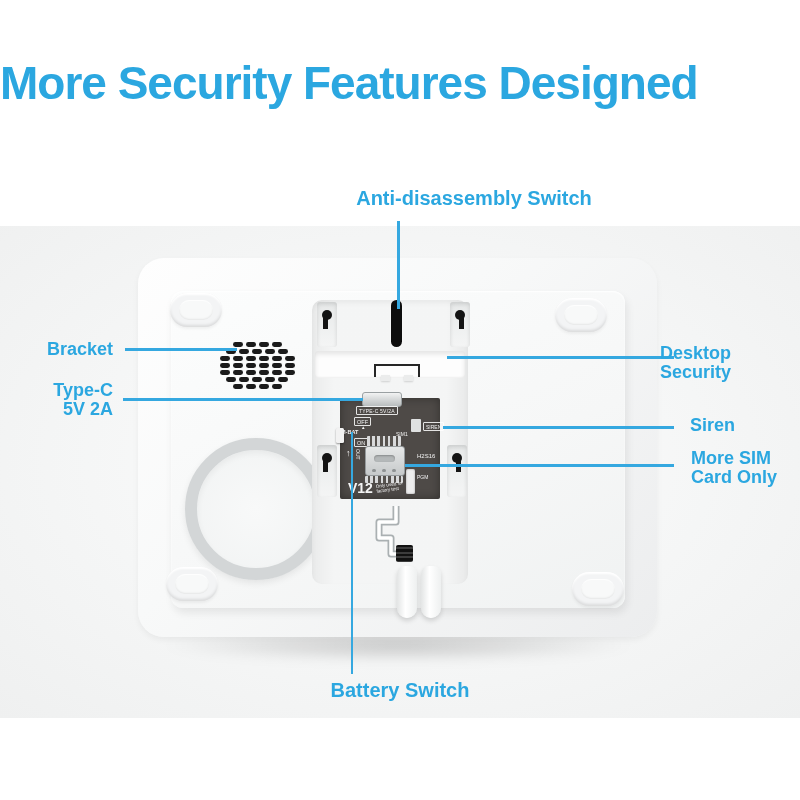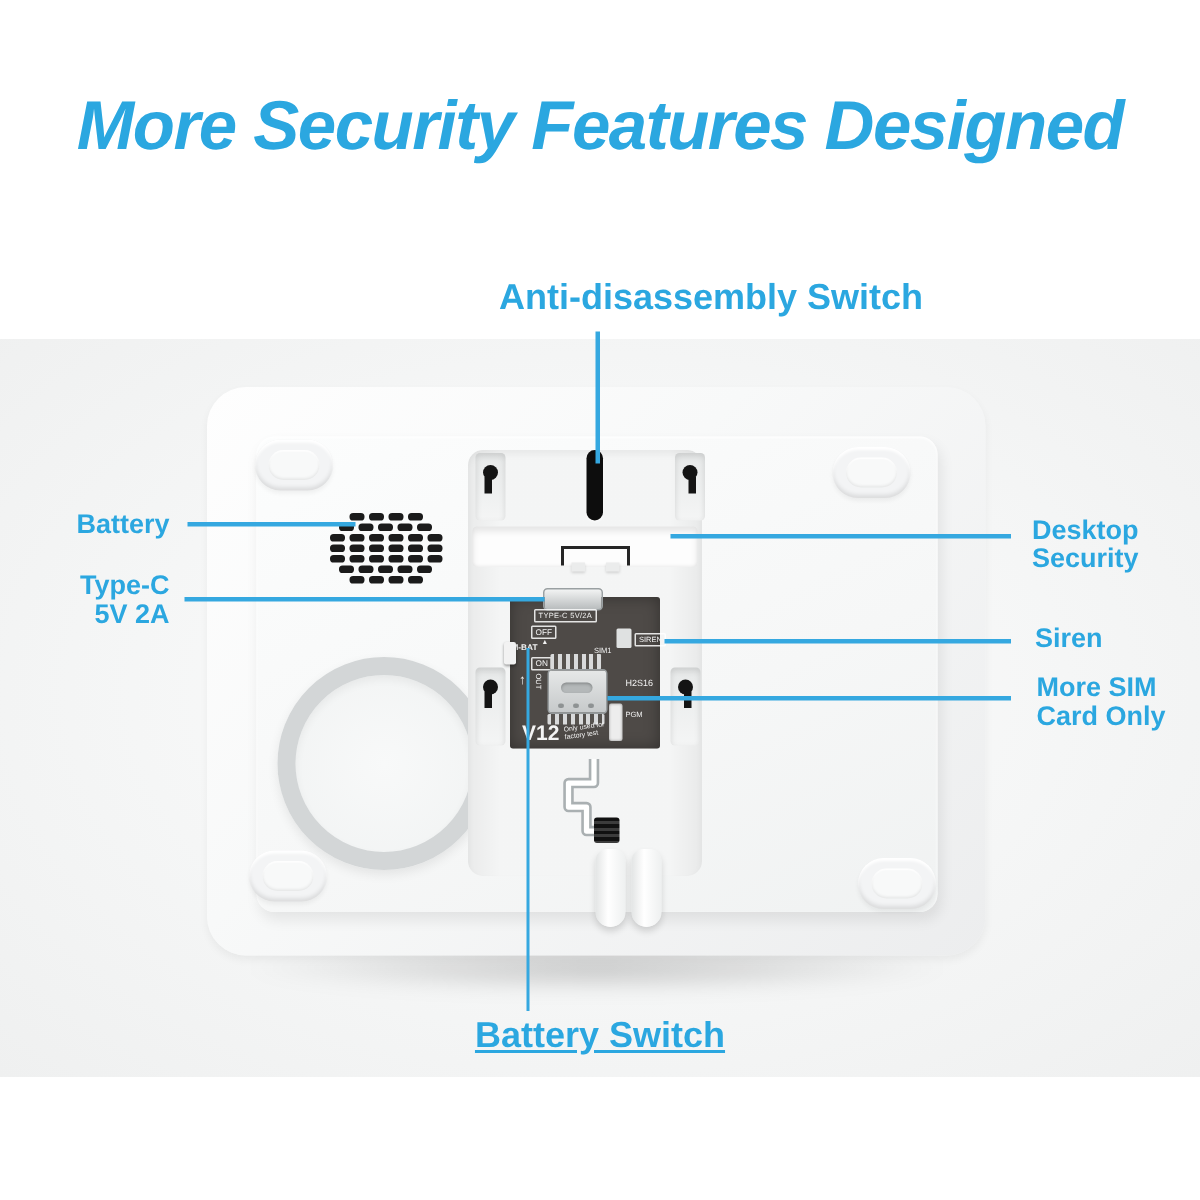--- a/index.html
+++ b/index.html
@@ -3,26 +3,26 @@
 <meta charset="utf-8">
 <style>
   html,body{margin:0;padding:0;}
   body{width:800px;height:800px;position:relative;background:#ffffff;overflow:hidden;
        font-family:"Liberation Sans",sans-serif;}
   .abs{position:absolute;}
 
   
   .photo-band{left:0;top:226px;width:800px;height:492px;
     background:radial-gradient(ellipse at 50% 48%, #fdfdfd 0%, #f5f6f6 55%, #eff0f0 100%);}
-  .title{left:0;top:56px;width:800px;text-align:center;font-size:46px;font-weight:700;
-    letter-spacing:-1px;color:#2ba7e0;font-style:italic;}
+  .title{left:0;top:56px;width:800px;text-align:left;font-size:46px;font-weight:700;
+    letter-spacing:-1px;color:#2ba7e0;}
 
   
   .callout{color:#2ba7e0;font-weight:700;font-size:18px;line-height:19px;z-index:30;}
-  .callout.big{font-size:24px;}
+  .callout.big{font-size:20px;}
   .cline{background:#35a8e0;z-index:25;}
   .cline.h{height:2.5px;}
   .cline.v{width:2.5px;}
 
   
   .device{left:138px;top:258px;width:519px;height:379px;border-radius:26px;z-index:10;
     background:linear-gradient(135deg,#fefefe 0%,#f8f9f9 40%,#ecedee 100%);
     box-shadow:0 3px 6px rgba(0,0,0,0.05);}
   .ground-shadow{left:158px;top:628px;width:480px;height:34px;border-radius:50%;
     background:radial-gradient(ellipse at center, rgba(0,0,0,0.20) 0%, rgba(0,0,0,0.0) 70%);
@@ -230,32 +230,32 @@
 <div class="abs cline v" style="left:397px;top:221px;height:88px;"></div>
 <div class="abs cline h" style="left:125px;top:348px;width:112px;"></div>
 <div class="abs cline h" style="left:123px;top:398px;width:240px;"></div>
 <div class="abs cline h" style="left:447px;top:356px;width:227px;"></div>
 <div class="abs cline h" style="left:443px;top:426px;width:231px;"></div>
 <div class="abs cline h" style="left:405px;top:464px;width:269px;"></div>
 <div class="abs cline v" style="left:350.5px;top:432px;height:242px;"></div>
 
 <div class="abs callout big" style="left:324px;top:189px;width:300px;text-align:center;">Anti-disassembly Switch</div>
 
-<div class="abs callout" style="left:0;top:340px;width:113px;text-align:right;">Battery</div>
+<div class="abs callout" style="left:0;top:340px;width:113px;text-align:right;">Bracket</div>
 
 <div class="abs callout" style="left:0;top:381px;width:113px;text-align:right;">
   <div>Type-C</div>
   <div>5V 2A</div>
 </div>
 
-<div class="abs callout" style="left:688px;top:344px;">
+<div class="abs callout" style="left:660px;top:344px;">
   <div>Desktop</div>
   <div>Security</div>
 </div>
 
 <div class="abs callout" style="left:690px;top:416px;">Siren</div>
 
 <div class="abs callout" style="left:691px;top:449px;">
   <div>More SIM</div>
   <div>Card Only</div>
 </div>
 
-<div class="abs callout big" style="left:300px;top:681px;width:200px;text-align:center;text-decoration:underline;">Battery Switch</div>
+<div class="abs callout big" style="left:300px;top:681px;width:200px;text-align:center;">Battery Switch</div>
 
 </body></html>

